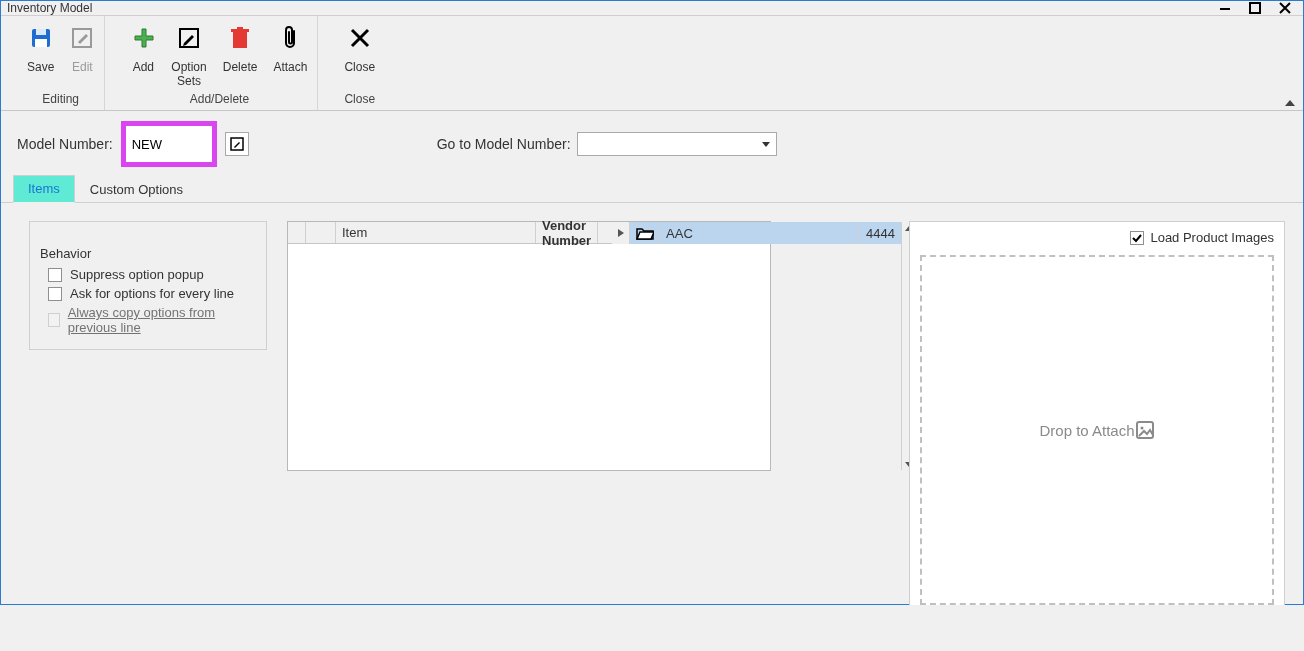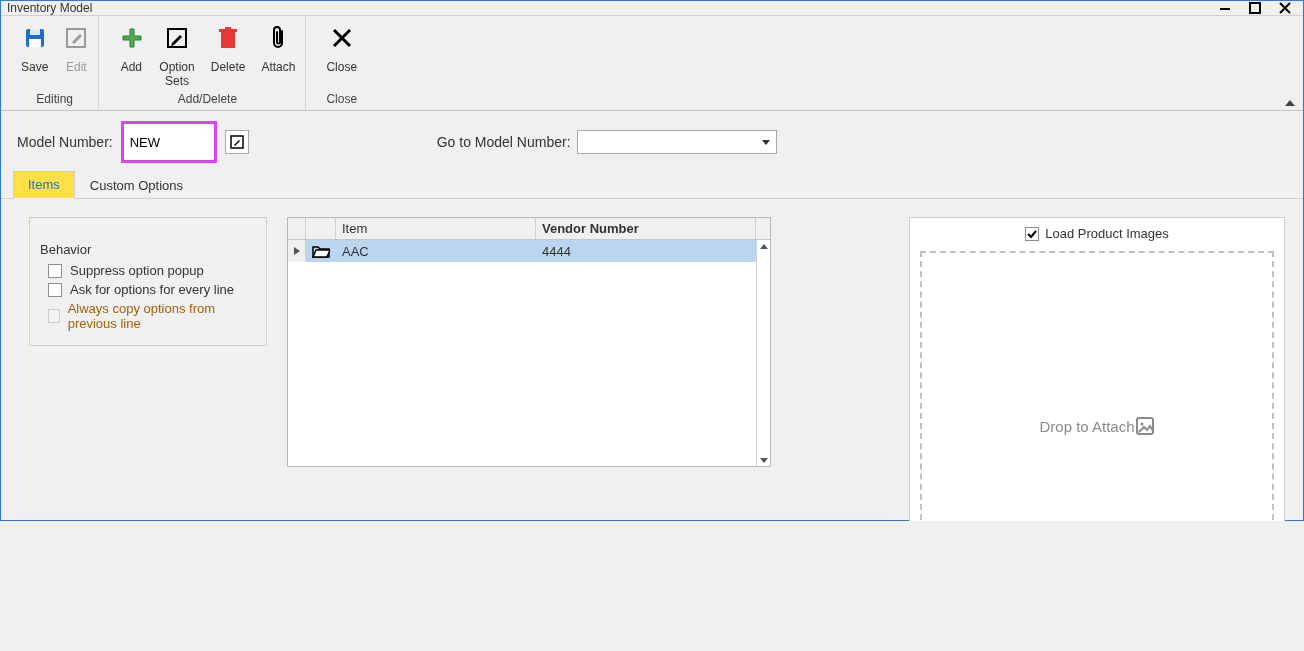--- a/index.html
+++ b/index.html
@@ -1,34 +1,34 @@
 <!DOCTYPE html>
 <html><head>
 <meta charset="utf-8">
 <style>
   * { box-sizing: border-box; }
   html, body { margin:0; padding:0; font-family: "Segoe UI", Arial, sans-serif; font-size:13px; color:#333; background:#f0f0f0; }
   .window {
-    width:1304px; height:521px; background:#f0f0f0;
+    width:1304px; height:605px; background:#f0f0f0;
     border:1px solid #2a7bd1; display:flex; flex-direction:column;
   }
   .titlebar {
     height:22px; display:flex; align-items:center; justify-content:space-between;
     padding:0 6px; border-bottom:1px solid #cfcfcf;
   }
   .titlebar .title { font-size:12px; color:#333; }
   .wincontrols { display:flex; gap:12px; }
   .wincontrols span { width:18px; text-align:center; cursor:default; }
   .ribbon {
     display:flex; align-items:stretch; border-bottom:1px solid #c6c6c6;
     height:112px; position:relative;
   }
   .ribbon-group {
     display:flex; flex-direction:column; border-right:1px solid #d6d6d6;
-    padding:4px 2px 2px 12px;
+    padding:4px 2px 2px 18px;
   }
   .ribbon-buttons { display:flex; flex:1; }
   .ribbon-btn {
     display:flex; flex-direction:column; align-items:center; justify-content:flex-start;
     padding:6px 8px 0 8px; min-width:40px;
   }
   .ribbon-btn .icon { width:24px; height:24px; display:flex; align-items:center; justify-content:center; margin-bottom:10px; }
   .ribbon-btn .lbl { font-size:12px; text-align:center; line-height:14px; }
   .ribbon-btn.disabled .lbl { color:#9a9a9a; }
   .ribbon-group-label {
@@ -37,62 +37,62 @@
   .ribbon-collapse {
     position:absolute; right:8px; bottom:4px; width:0; height:0;
     border-left:5px solid transparent; border-right:5px solid transparent; border-bottom:6px solid #444;
   }
 
   .modelbar {
     display:flex; align-items:center; gap:8px; padding:10px 16px 8px 16px;
   }
   .modelbar .lbl { font-size:14px; }
   .textbox {
-    height:24px; border:3px solid #d946ef; background:#fff; padding:18px 6px; font-size:13px;
+    height:24px; border:5px solid #d946ef; background:#fff; padding:18px 6px; font-size:13px;
   }
   .textbox.mn { width:96px; }
   .iconbtn {
     width:24px; height:24px; border:1px solid #a9a9a9; background:#fff; display:flex; align-items:center; justify-content:center;
   }
   .goto-wrap { display:flex; align-items:center; gap:6px; margin-left:180px; }
   .combo {
     height:24px; width:200px; border:1px solid #a9a9a9; background:#fff; display:flex; align-items:center; justify-content:space-between; padding:0 6px;
   }
   .combo .caret { width:0;height:0;border-left:4px solid transparent;border-right:4px solid transparent;border-top:5px solid #333; }
 
   .tabstrip {
     display:flex; align-items:flex-end; padding-left:12px; height:28px;
     border-bottom:1px solid #cfcfcf;
   }
   .tab {
     padding:5px 14px 6px 14px; font-size:13px; color:#333; border:1px solid transparent;
     border-bottom:none; position:relative; top:1px;
   }
   .tab.active {
-    color:#1976d2; background:#fde047; border-color:#cfcfcf; border-bottom:1px solid #f0f0f0;
+    color:#1976d2; background:#5eead4; border-color:#cfcfcf; border-bottom:1px solid #f0f0f0;
   }
 
   .content { flex:1; display:flex; gap:20px; padding:18px 18px 10px 28px; align-items:flex-start; }
 
   .behavior {
     width:238px; border:1px solid #cfcfcf; padding:24px 10px 10px 10px;
   }
   .behavior .grp-title { font-size:13px; margin-bottom:6px; color:#333; }
   .chk { display:flex; align-items:center; gap:8px; margin:4px 8px; font-size:13px; }
-  .chk.disabled { color:#a16207; }
+  .chk.disabled { color:#737373;text-decoration:underline; }
   .chkbox {
     width:14px; height:14px; border:1px solid #8f8f8f; background:#fff; display:inline-flex; align-items:center; justify-content:center;
   }
   .chk.disabled .chkbox { border-color:#cfcfcf; background:#f2f2f2; }
   .chkbox.checked svg { display:block; }
   .chkbox svg { display:none; }
 
   .grid-wrap {
     width:484px; border:1px solid #b8b8b8; background:#fff;
-    display:flex; flex-direction:column;
+    display:flex; flex-direction:row;
   }
   .grid-header { display:flex; background:#f0f0f0; border-bottom:1px solid #c6c6c6; height:22px; font-size:13px; }
   .gh-cell, .gr-cell {
     border-right:1px solid #d0d0d0; padding:2px 6px; display:flex; align-items:center;
   }
   .gh0 { width:18px; } .gh1 { width:30px; } .gh2 { flex:0 0 200px; } .gh3 { flex:1;font-weight:bold; } .gh4 { width:14px; border-right:none; }
   .grid-body { display:flex; }
   .grid-rows { flex:1; }
   .grid-row { display:flex; height:22px; font-size:13px; }
   .grid-row.selected { background:#bcd5ee; }
@@ -103,21 +103,21 @@
   .vscroll { width:14px; border-left:1px solid #d0d0d0; display:flex; flex-direction:column; }
   .vscroll .arrow { height:12px; display:flex; align-items:center; justify-content:center; }
   .vtri-up { width:0;height:0;border-left:4px solid transparent;border-right:4px solid transparent;border-bottom:5px solid #555;}
   .vtri-dn { width:0;height:0;border-left:4px solid transparent;border-right:4px solid transparent;border-top:5px solid #555;}
   .grid-empty { flex:1; min-height:200px; }
 
   .image-panel {
     width:376px; border:1px solid #cfcfcf; background:#fff; padding:8px 10px 14px 10px;
     margin-left:auto;
   }
-  .image-panel .toprow { display:flex; justify-content:center; align-items:center; gap:6px; margin-bottom:10px; }
+  .image-panel .toprow { display:flex; justify-content:flex-end; align-items:center; gap:6px; margin-bottom:10px; }
   .dropzone {
     border:2px dashed #c0c0c0; height:350px; display:flex; align-items:center; justify-content:center; color:#8a8a8a; font-size:15px;
   }
 
   svg { display:block; }
 </style>
 </head>
 <body>
 
 <div class="window">

